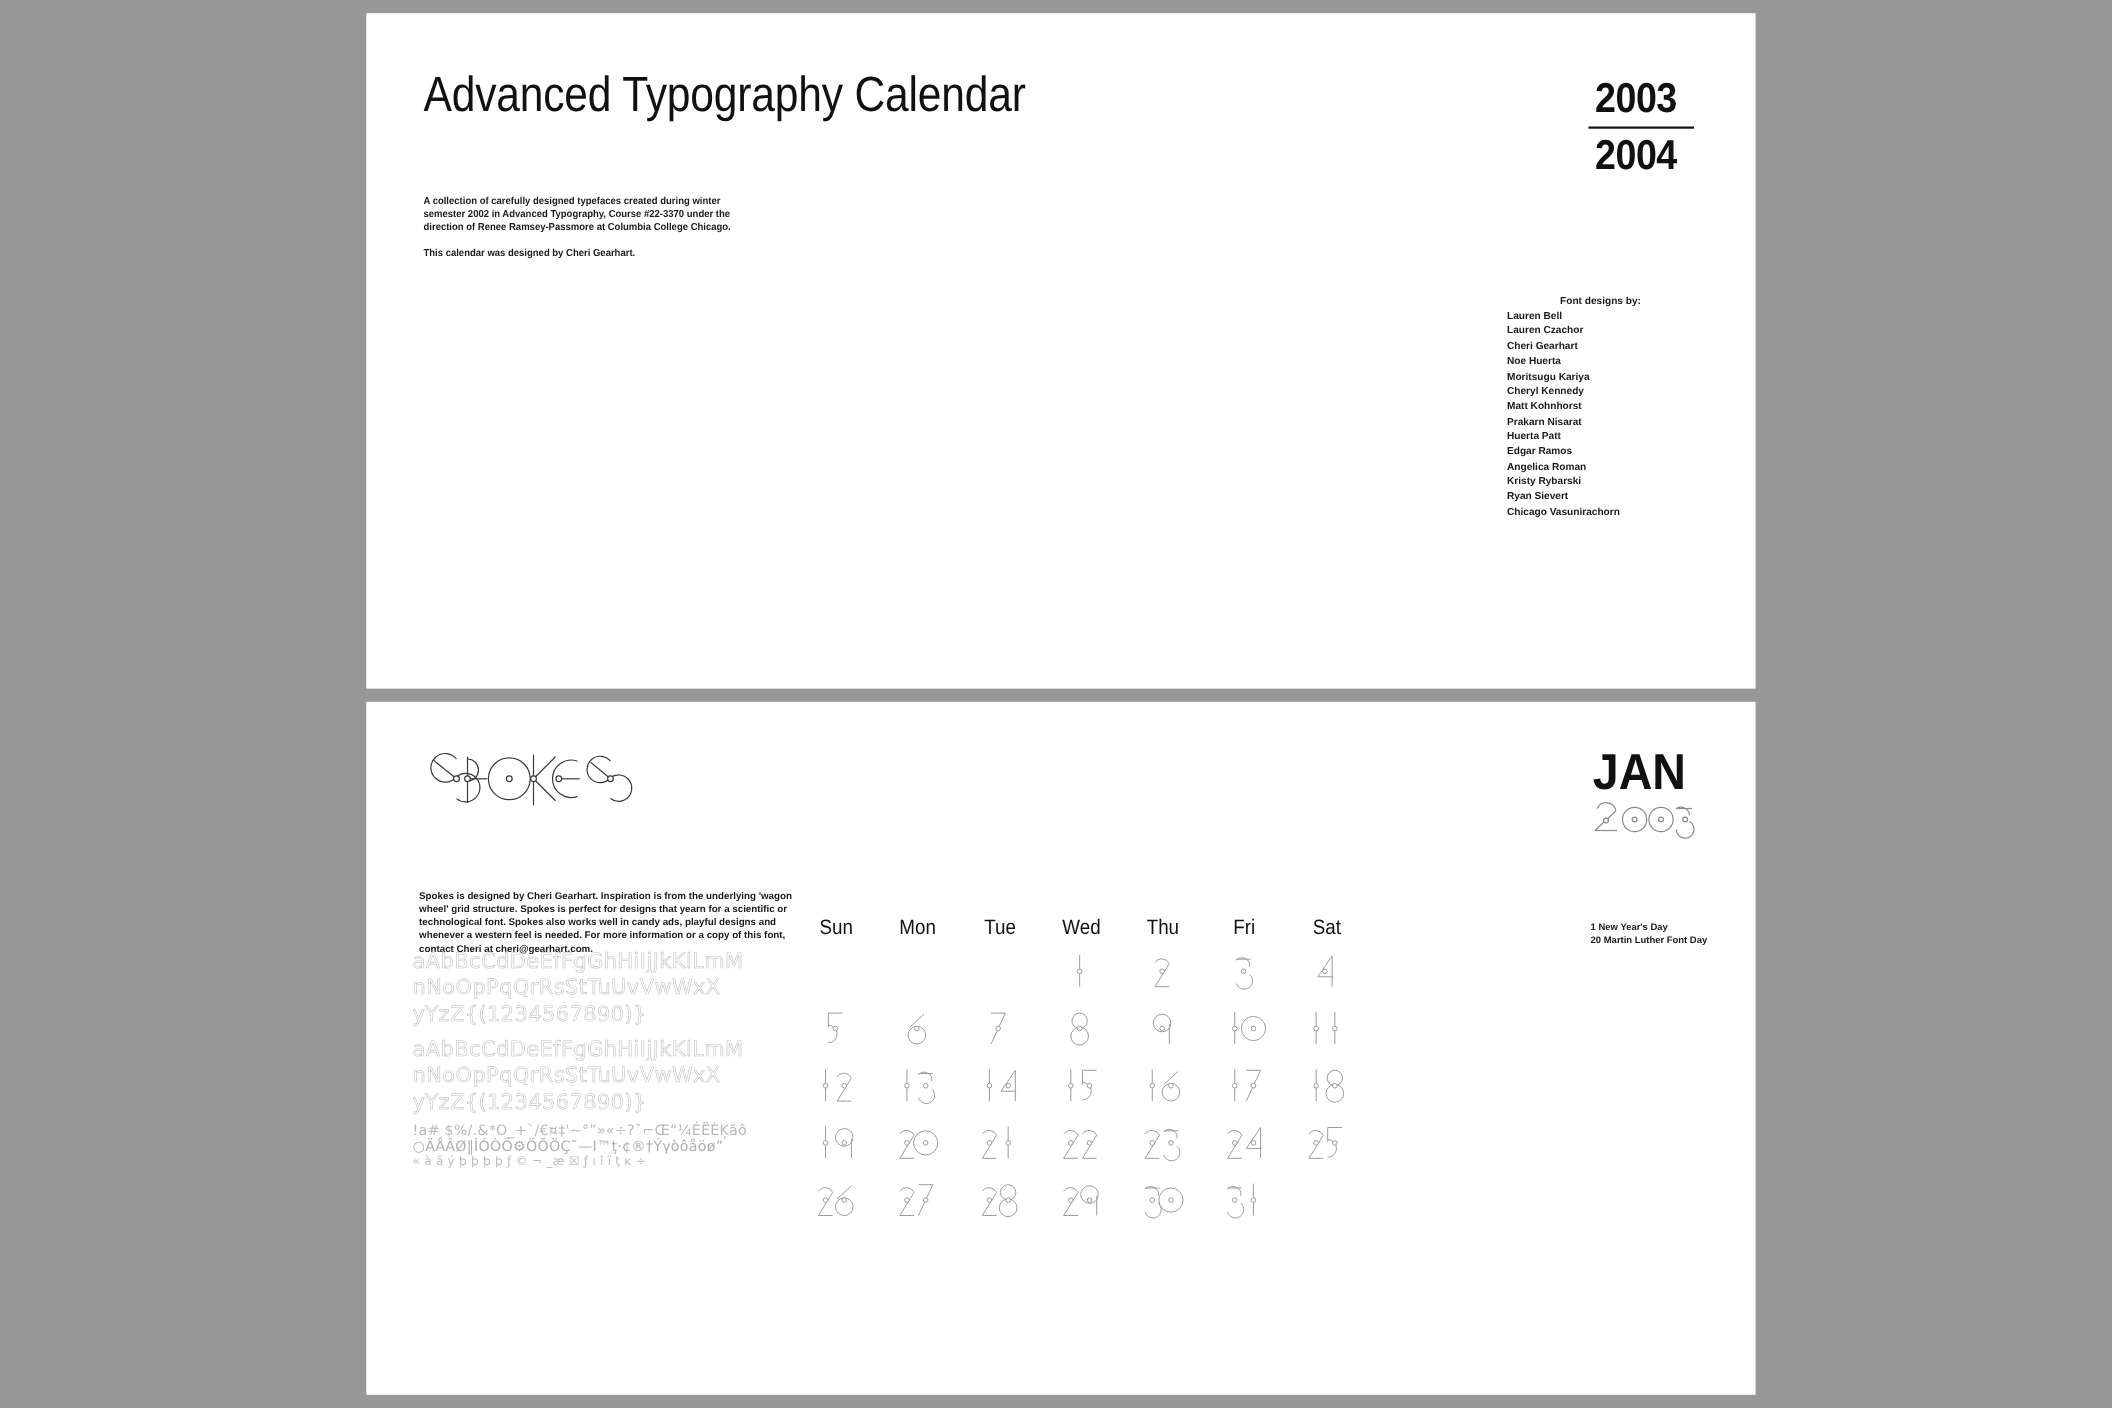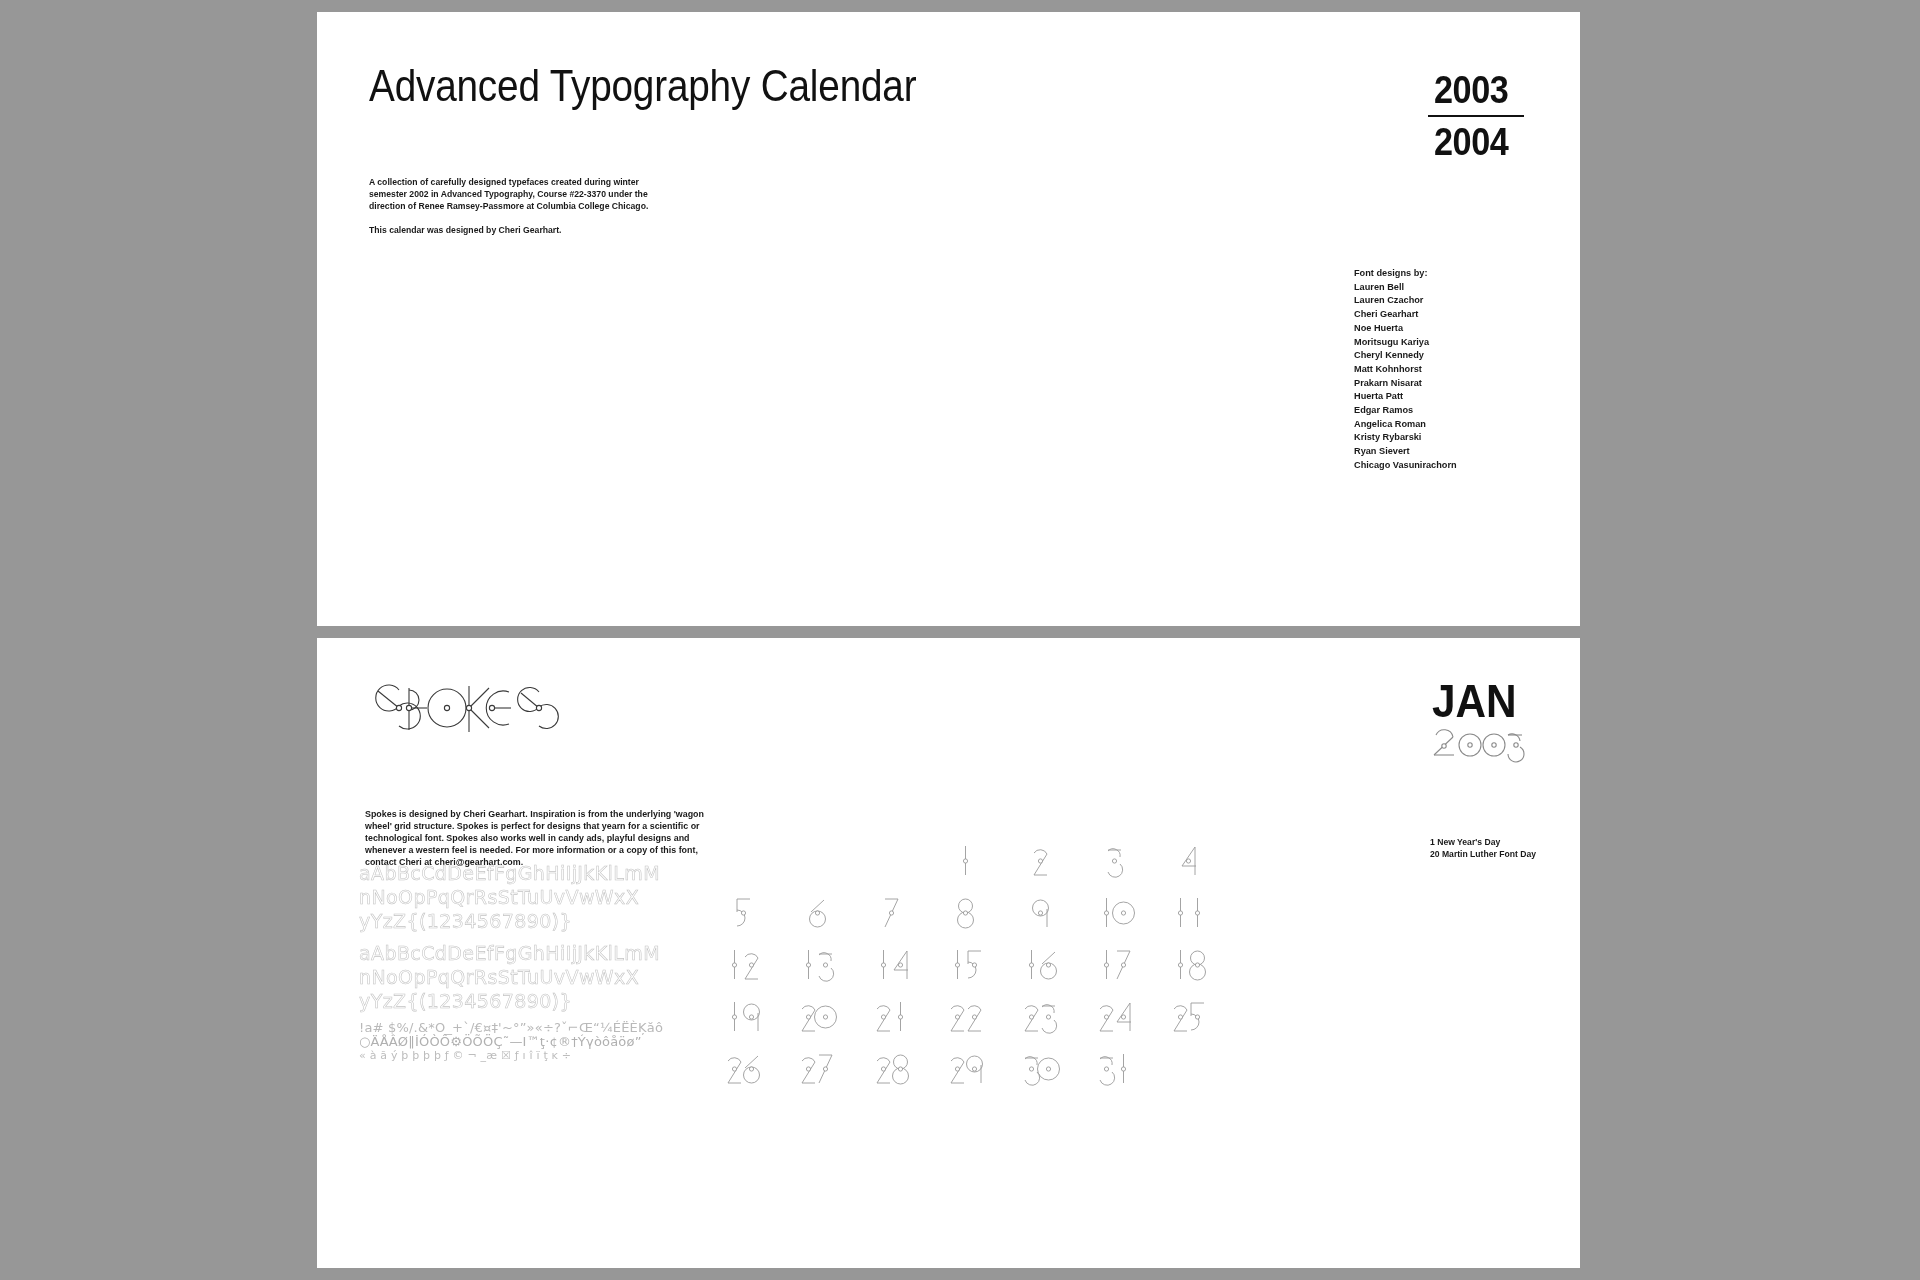--- a/index.html
+++ b/index.html
@@ -6,21 +6,21 @@
   body{
     width:1920px;height:1280px;
     background:#979797;
     font-family:"Liberation Sans", sans-serif;
     overflow:hidden;
     position:relative;
   }
   .page{
     position:absolute;
     background:#ffffff;
-    left:317px;
+    left:333px;
     width:1263px;
     box-sizing:border-box;
   }
   #page-cover{ top:12px; height:614px; }
   #page-jan { top:638px; height:630px; }
 
   
   .cover-title{
     position:absolute;
     left:52px; top:48px;
@@ -63,21 +63,21 @@
   .cover-para p{margin:0 0 12px 0;}
   .designers{
     position:absolute;
     right:56px; top:255px;
     width:170px;
     font-size:9.2px;
     line-height:1.49;
     color:#1a1a1a;
     font-weight:600;
   }
-  .designers .dhead{font-weight:700;}
+  .designers .dhead{font-weight:700;text-align:center;}
 
   
   .spokes-logo{
     position:absolute;
     left:52px; top:42px;
   }
   .jan-block{
     position:absolute;
     right:56px; top:42px;
     text-align:left;
@@ -260,20 +260,29 @@
       <text class="spec-line" x="2" y="124" font-family="'DejaVu Sans', sans-serif" font-size="19" fill="none" stroke="#c3c3c3" stroke-width="0.55" letter-spacing="0.4">nNoOpPqQrRsStTuUvVwWxX</text>
       <text class="spec-line" x="2" y="148" font-family="'DejaVu Sans', sans-serif" font-size="19" fill="none" stroke="#c3c3c3" stroke-width="0.55" letter-spacing="0.4">yYzZ{(1234567890)}</text>
 
       <text x="2" y="172" font-family="'DejaVu Sans', sans-serif" font-size="13" fill="#b9b9b9" letter-spacing="0.2">!a# $%/.&amp;*O_+`/€¤‡'~°”»«÷?ˇ⌐Œ“¼ÉËÈĶăô</text>
       <text x="2" y="186" font-family="'DejaVu Sans', sans-serif" font-size="13" fill="#b0b0b0" letter-spacing="0.2">○ÄÅÂØ‖İÓÒÔ⚙ÖÕÖÇ˜—Ι™ţ·¢®†Ýγòôåöø”</text>
       <text x="2" y="199" font-family="'DejaVu Sans', sans-serif" font-size="11" fill="#bdbdbd" letter-spacing="0.2">« à ã ý þ þ þ þ ƒ © ¬ _æ ☒ ƒ ı î ï ţ ĸ ÷</text>
     </svg>
   </div>
 
   <div class="cal">
+    <div class="cal-head" id="cal-head">
+        <div>Sun</div>
+        <div>Mon</div>
+        <div>Tue</div>
+        <div>Wed</div>
+        <div>Thu</div>
+        <div>Fri</div>
+        <div>Sat</div>
+      </div>
     <div class="cal-grid" id="cal-grid">
         <div class="cal-cell"></div>
         <div class="cal-cell"></div>
         <div class="cal-cell"></div>
         <div class="cal-cell">
           <svg width="21" height="34" viewBox="0 0 21 34" fill="none" stroke="#9a9a9a" stroke-width="0.9">
             <path d="M 9.5 3 L 9.5 32"></path>
             <circle cx="9.5" cy="18" r="2.1" fill="#fff"></circle>
           </svg>
         </div>

